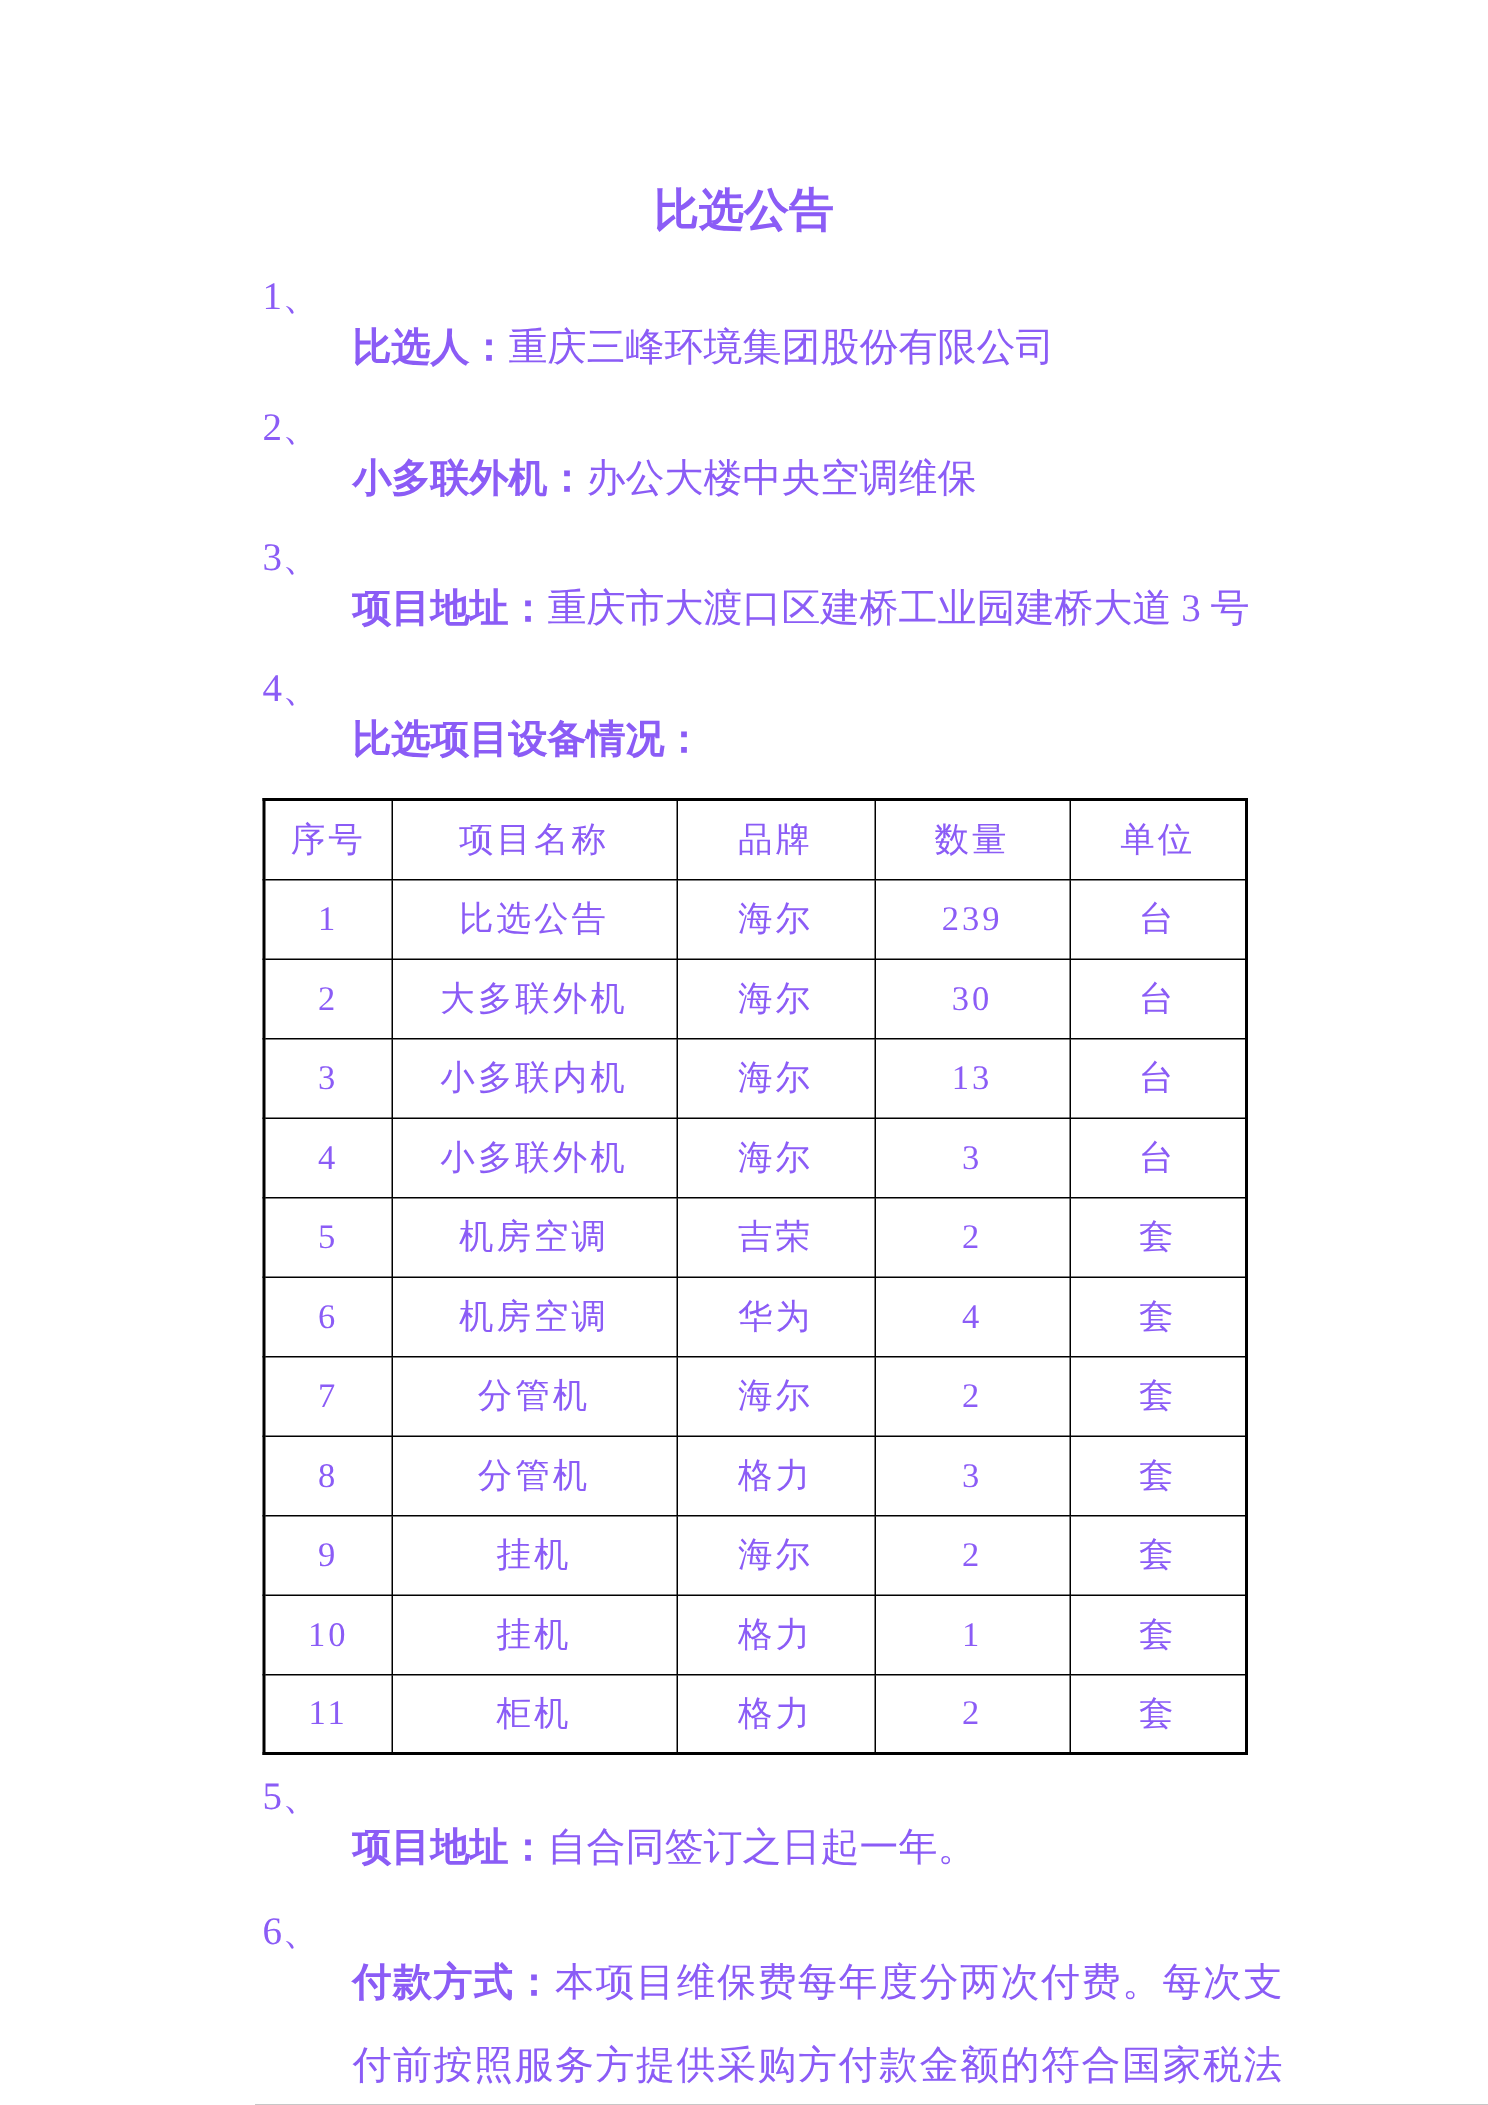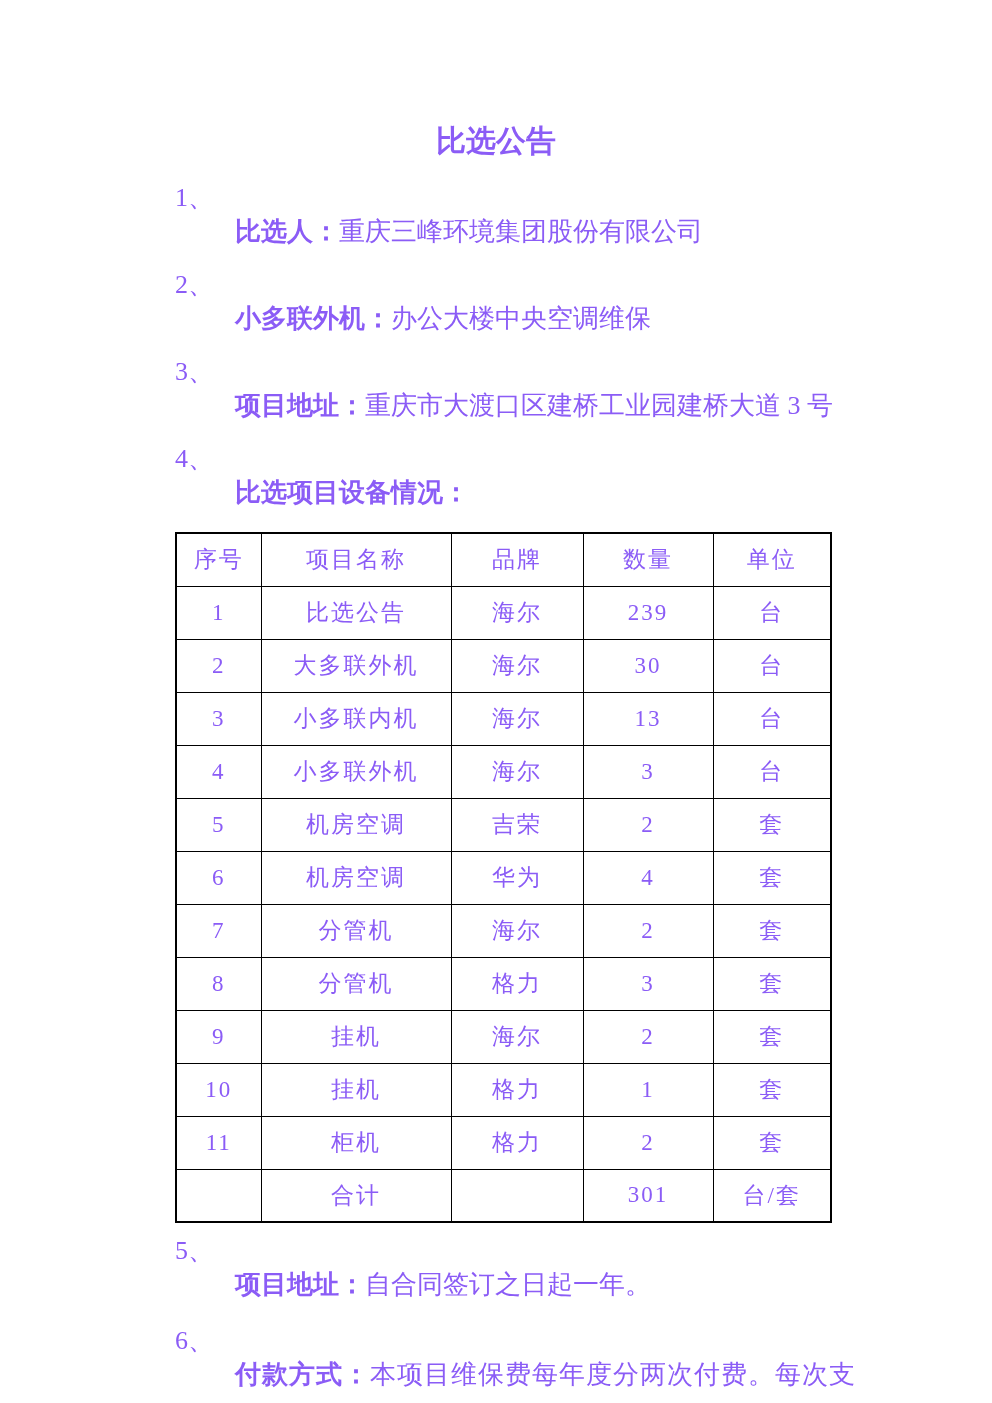--- a/index.html
+++ b/index.html
@@ -183,27 +183,20 @@
             <td>1</td>
             <td>套</td>
           </tr>
           <tr>
             <td>11</td>
             <td>柜机</td>
             <td>格力</td>
             <td>2</td>
             <td>套</td>
           </tr>
-          <tr>
-            <td></td>
-            <td>合计</td>
-            <td></td>
-            <td>301</td>
-            <td>台/套</td>
-          </tr>
         </tbody>
     </table>
 
     <div class="list-item li-5">
       <span class="list-num">5、</span>
       <div class="item-text"><span class="item-label">项目地址：</span><span>自合同签订之日起一年。</span></div>
     </div>
 
     <div class="list-item li-6">
       <span class="list-num">6、</span>

